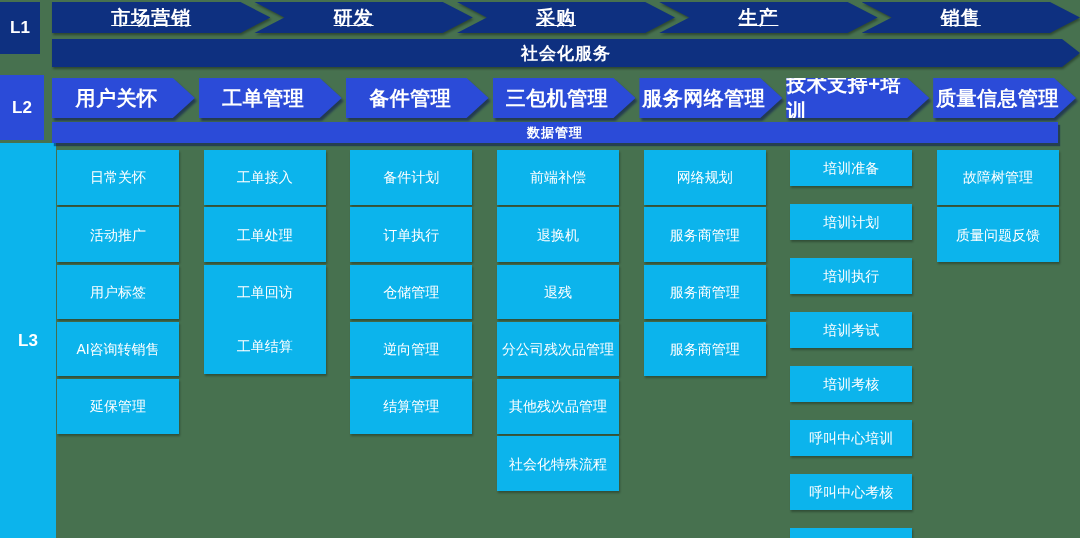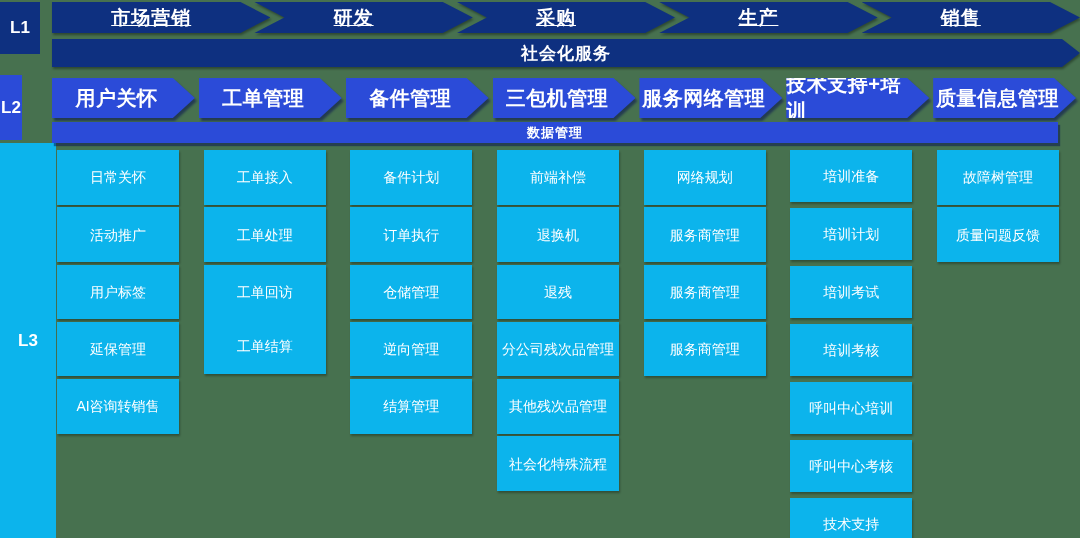--- a/index.html
+++ b/index.html
@@ -18,21 +18,21 @@
     position:relative;
   }
   .canvas{position:absolute;inset:0;width:1080px;height:538px;background:var(--bg);}
 
   
   .lvl{
     position:absolute;left:0;display:flex;align-items:center;justify-content:center;
     font-weight:bold;font-size:17px;color:var(--txt);
   }
   .lvl-1{top:2px;width:40px;height:52px;background:var(--navy);}
-  .lvl-2{top:75px;width:22px;height:65px;background:var(--royal);}
+  .lvl-2{top:75px;width:44px;height:65px;background:var(--royal);}
   .lvl-3{top:143px;width:56px;height:395px;background:var(--cyan);}
 
   
   .l1-row{position:absolute;left:52px;top:2px;width:1028px;height:31px;display:flex;text-decoration:underline;}
   .l1-row .aw{flex:1;filter:drop-shadow(1px 2px 1px rgba(0,0,0,0.35));}
   .l1-row .aw + .aw{margin-left:-16px;}
   .arrow{
     width:100%;height:100%;background:var(--navy);
     display:flex;align-items:center;justify-content:center;
     font-weight:bold;font-size:19px;letter-spacing:1px;
@@ -75,21 +75,21 @@
     position:absolute;left:57px;top:150px;width:1002px;
     display:flex;justify-content:space-between;align-items:flex-start;
   }
   .l3-col{width:122px;display:flex;flex-direction:column;}
   .l3-box{
     height:54.5px;margin-bottom:2.8px;background:var(--cyan);
     display:flex;align-items:center;justify-content:center;text-align:center;
     font-weight:normal;font-size:14px;line-height:1.15;color:var(--txt);
     box-shadow:1px 2px 2px rgba(0,0,0,0.3);padding:0 2px;
   }
-  .l3-col.dense .l3-box{height:52px;margin-bottom:6px;}
+  .l3-col.dense .l3-box{height:36px;margin-bottom:18px;}
   .l3-box.attached{margin-top:-2.8px;}
 </style>
 </head>
 <body>
 
 <div class="canvas">
 
   <div class="lvl lvl-1">L1</div>
   <div class="lvl lvl-2">L2</div>
   <div class="lvl lvl-3">L3</div>
@@ -140,22 +140,22 @@
       </div>
     </div>
 
   <div class="bar l2-bar">数据管理</div>
 
   <div class="l3-grid">
       <div class="l3-col">
         <div class="l3-box">日常关怀</div>
         <div class="l3-box">活动推广</div>
         <div class="l3-box">用户标签</div>
+        <div class="l3-box">AI咨询转销售</div>
         <div class="l3-box">延保管理</div>
-        <div class="l3-box">AI咨询转销售</div>
       </div>
       <div class="l3-col">
         <div class="l3-box">工单接入</div>
         <div class="l3-box">工单处理</div>
         <div class="l3-box">工单回访</div>
         <div class="l3-box attached">工单结算</div>
       </div>
       <div class="l3-col">
         <div class="l3-box">备件计划</div>
         <div class="l3-box">订单执行</div>
@@ -173,20 +173,21 @@
       </div>
       <div class="l3-col">
         <div class="l3-box">网络规划</div>
         <div class="l3-box">服务商管理</div>
         <div class="l3-box">服务商管理</div>
         <div class="l3-box">服务商管理</div>
       </div>
       <div class="l3-col dense">
         <div class="l3-box">培训准备</div>
         <div class="l3-box">培训计划</div>
+        <div class="l3-box">培训执行</div>
         <div class="l3-box">培训考试</div>
         <div class="l3-box">培训考核</div>
         <div class="l3-box">呼叫中心培训</div>
         <div class="l3-box">呼叫中心考核</div>
         <div class="l3-box">技术支持</div>
       </div>
       <div class="l3-col">
         <div class="l3-box">故障树管理</div>
         <div class="l3-box">质量问题反馈</div>
       </div>

